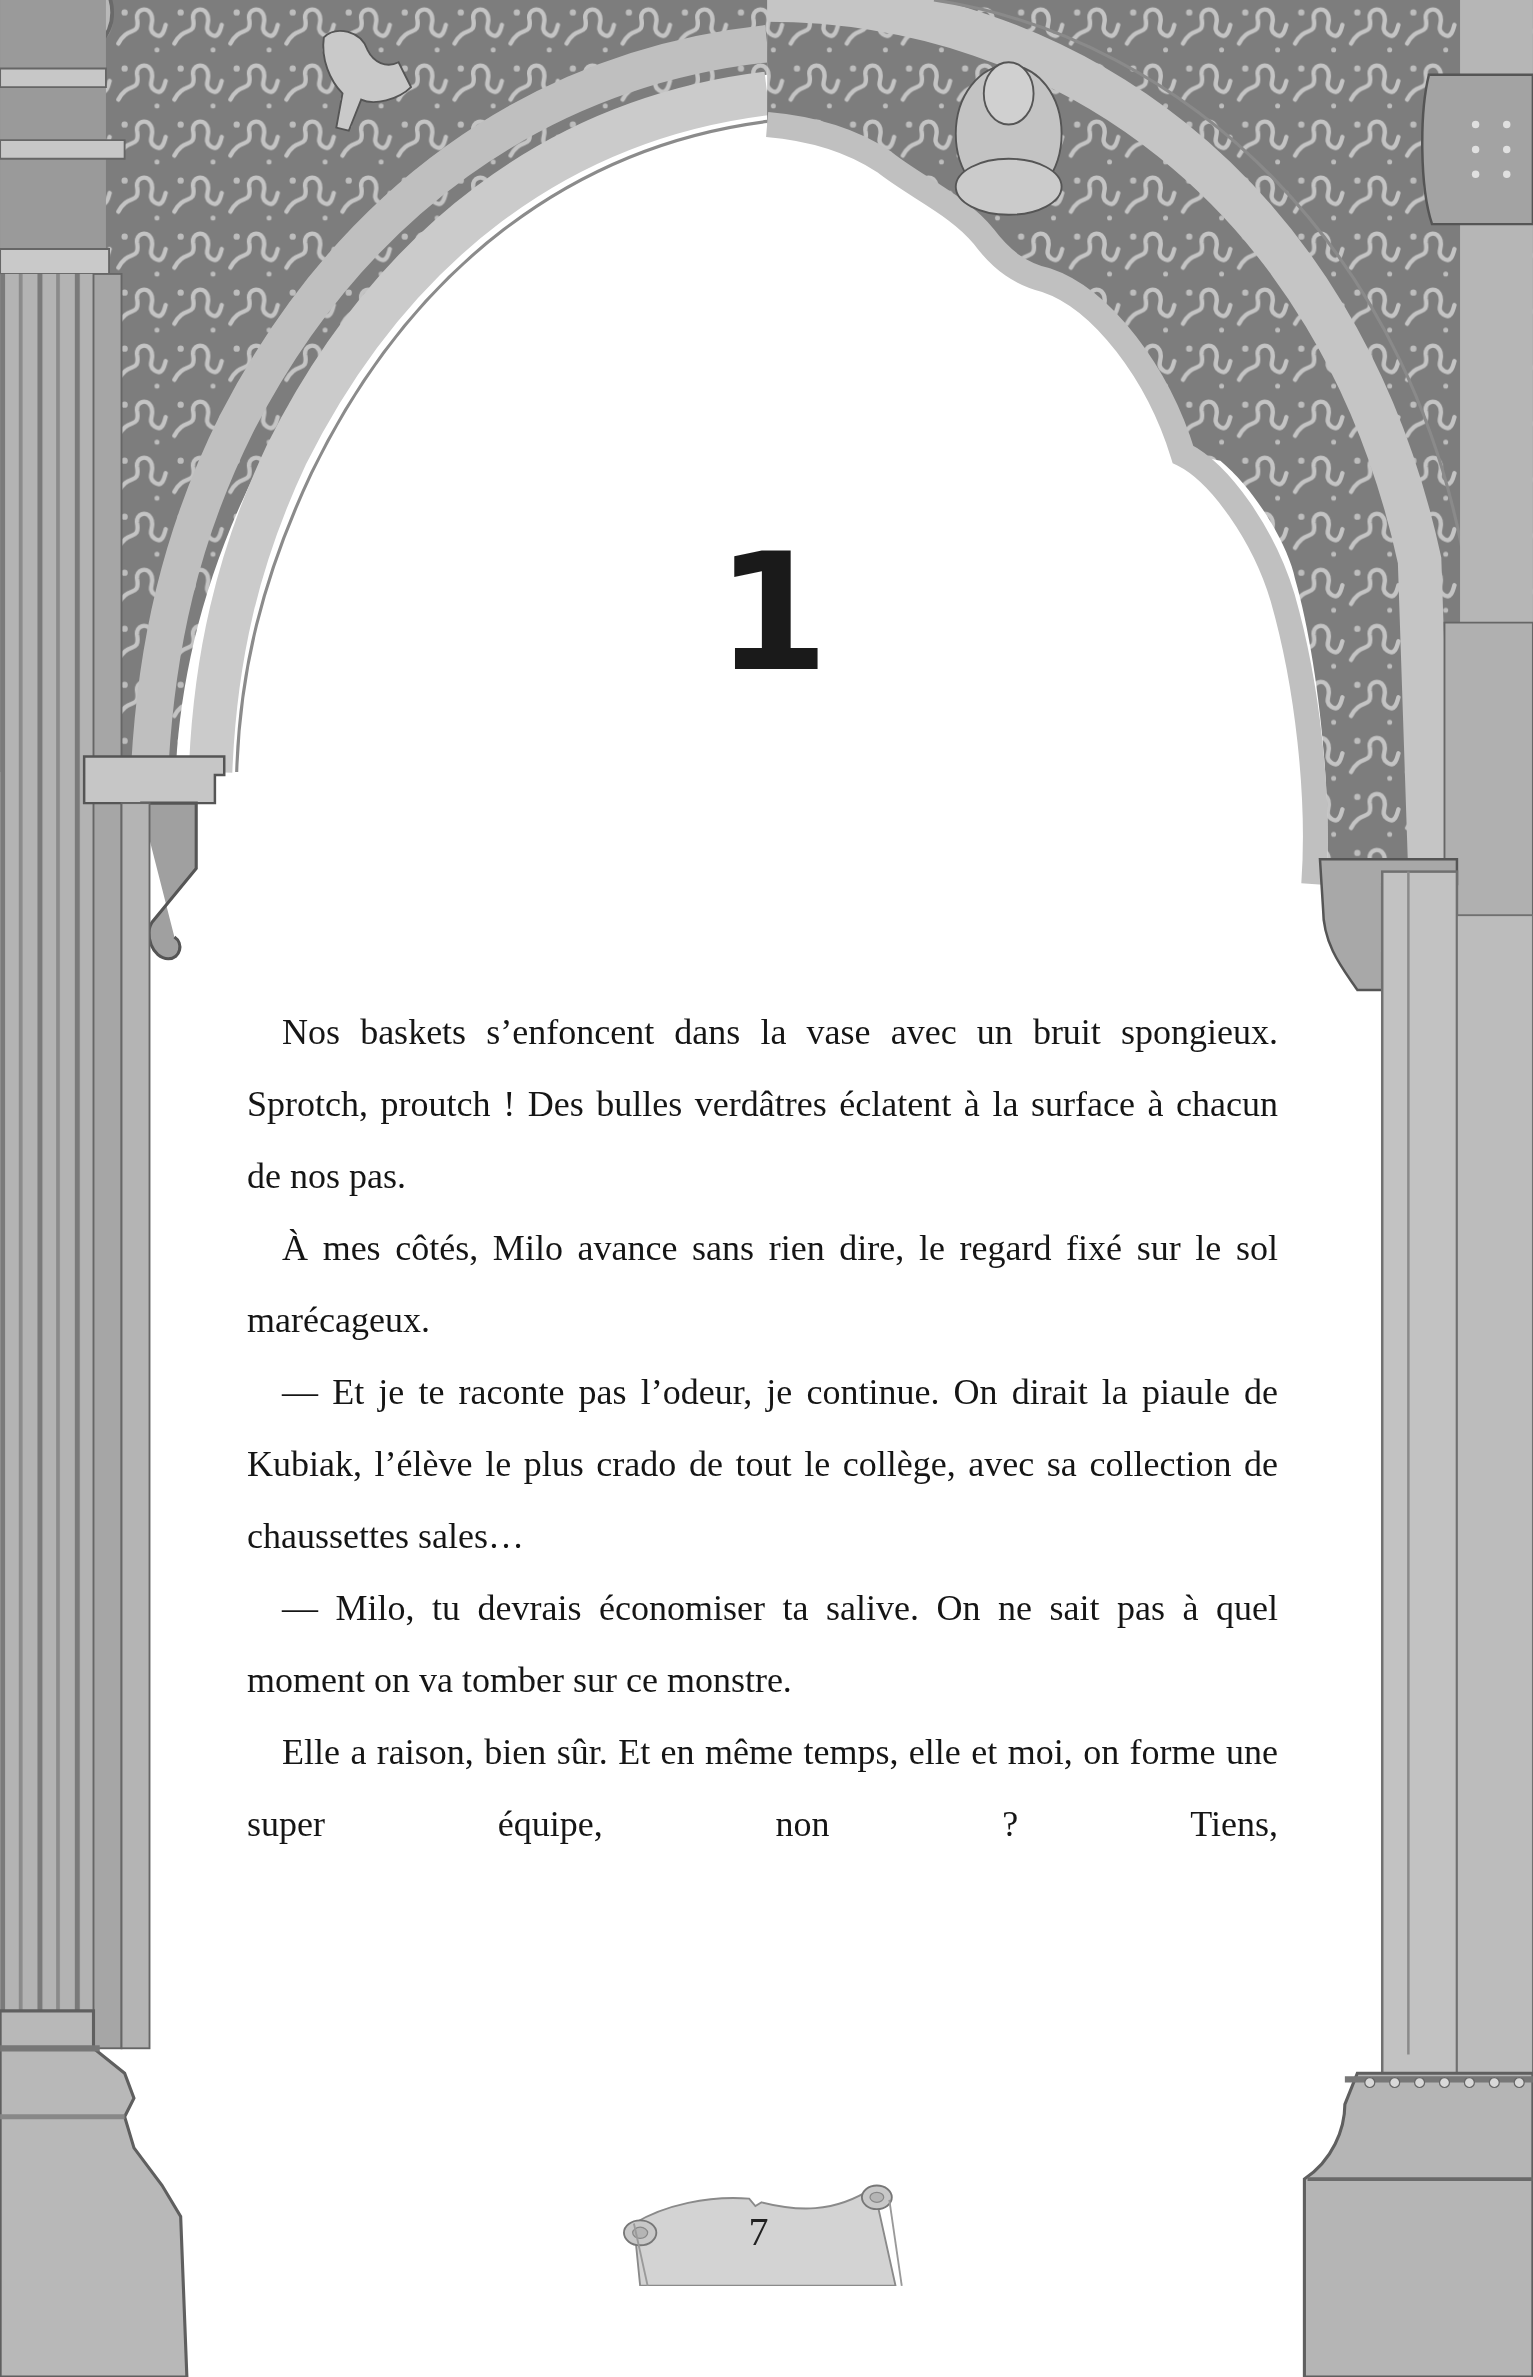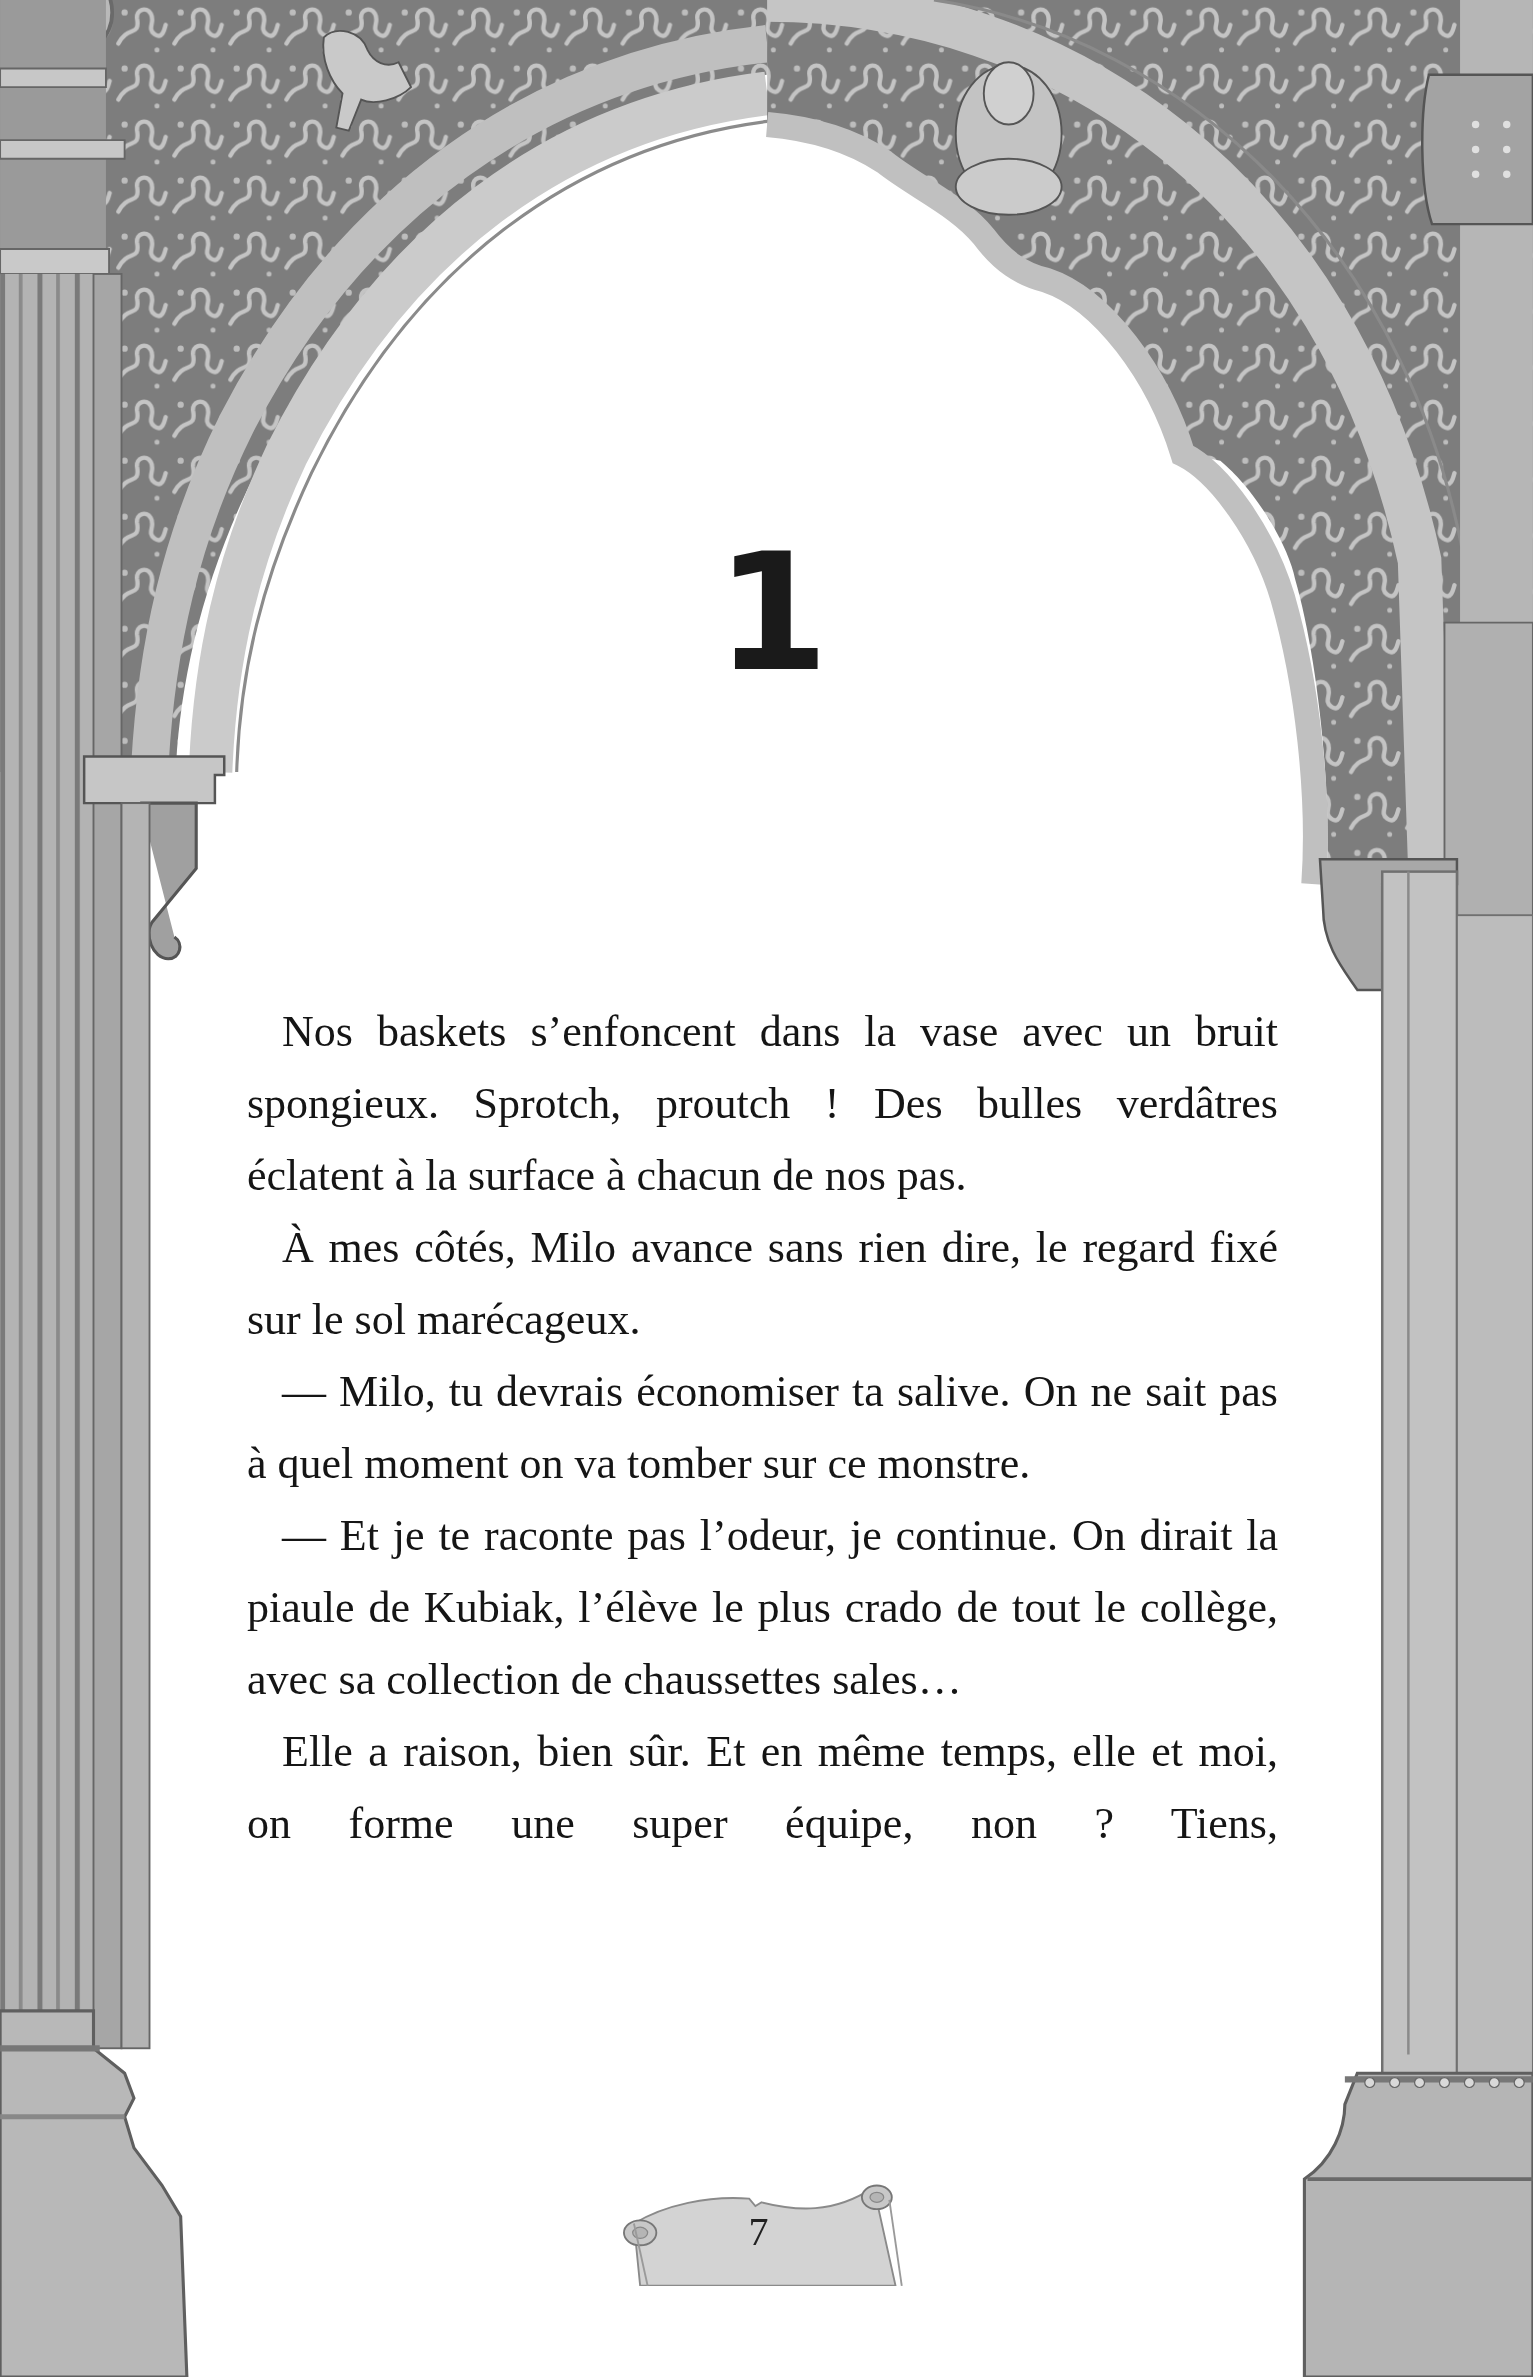--- a/index.html
+++ b/index.html
@@ -6,21 +6,21 @@
   body { width:1533px; height:2377px; position:relative; overflow:hidden; font-family:"Liberation Serif","DejaVu Serif",serif; }
   .frame { position:absolute; inset:0; }
   .frame svg { position:absolute; left:0; top:0; }
   .chapter-number {
     position:absolute; left:716px; top:532px; width:93px; text-align:center;
     font-family:"DejaVu Sans","Liberation Sans",sans-serif; font-weight:bold;
     font-size:162px; line-height:1; color:#1a1a1a;
   }
   .body-text {
     position:absolute; left:247px; top:996px; width:1031px;
-    font-size:44px; line-height:72px; color:#151515;
+    font-size:36px; line-height:72px; color:#151515;
     font-family:"Liberation Serif","DejaVu Serif",serif;
     transform-origin:left top;
   }
   .body-text p { margin:0; text-align:justify; text-align-last:left; hyphens:none; }
   .body-text p.indent { text-indent:35px; }
   .body-text p.last-open { text-align-last:justify; }
   .page-scroll {
     position:absolute; left:609px; top:2161px; width:299px; height:125px;
   }
   .page-number {
@@ -128,22 +128,22 @@
       <path d="M2100 3500 L2462 3500" stroke="#6a6a6a" stroke-width="6"></path>
     </g>
   </svg>
 </div>
 
 <div class="chapter-number">1</div>
 
 <div class="body-text">
   <p class="indent">Nos baskets s’enfoncent dans la vase avec un bruit spongieux. Sprotch, proutch ! Des bulles verdâtres éclatent à la surface à chacun de nos pas.</p>
   <p class="indent">À mes côtés, Milo avance sans rien dire, le regard fixé sur le sol marécageux.</p>
+  <p class="indent">— Et je te raconte pas l’odeur, je continue. On dirait la piaule de Kubiak, l’élève le plus crado de tout le collège, avec sa collection de chaussettes sales…</p>
   <p class="indent">— Milo, tu devrais économiser ta salive. On ne sait pas à quel moment on va tomber sur ce monstre.</p>
-  <p class="indent">— Et je te raconte pas l’odeur, je continue. On dirait la piaule de Kubiak, l’élève le plus crado de tout le collège, avec sa collection de chaussettes sales…</p>
   <p class="indent last-open">Elle a raison, bien sûr. Et en même temps, elle et moi, on forme une super équipe, non ? Tiens,</p>
 </div>
 
 <div class="page-scroll">
   <svg width="299" height="125" viewBox="0 0 480 200" xmlns="http://www.w3.org/2000/svg">
     <path d="M40 100 C90 70 160 55 225 60 L235 72 L245 66 C300 80 360 85 425 42 L460 200 L50 200 Z" fill="#d3d3d3" stroke="#8a8a8a" stroke-width="3"></path>
     <ellipse cx="50" cy="115" rx="26" ry="20" fill="#c8c8c8" stroke="#777" stroke-width="3"></ellipse>
     <ellipse cx="50" cy="115" rx="12" ry="9" fill="#b5b5b5" stroke="#888" stroke-width="2"></ellipse>
     <ellipse cx="430" cy="58" rx="24" ry="19" fill="#c8c8c8" stroke="#777" stroke-width="3"></ellipse>
     <ellipse cx="430" cy="58" rx="11" ry="8" fill="#b5b5b5" stroke="#888" stroke-width="2"></ellipse>

